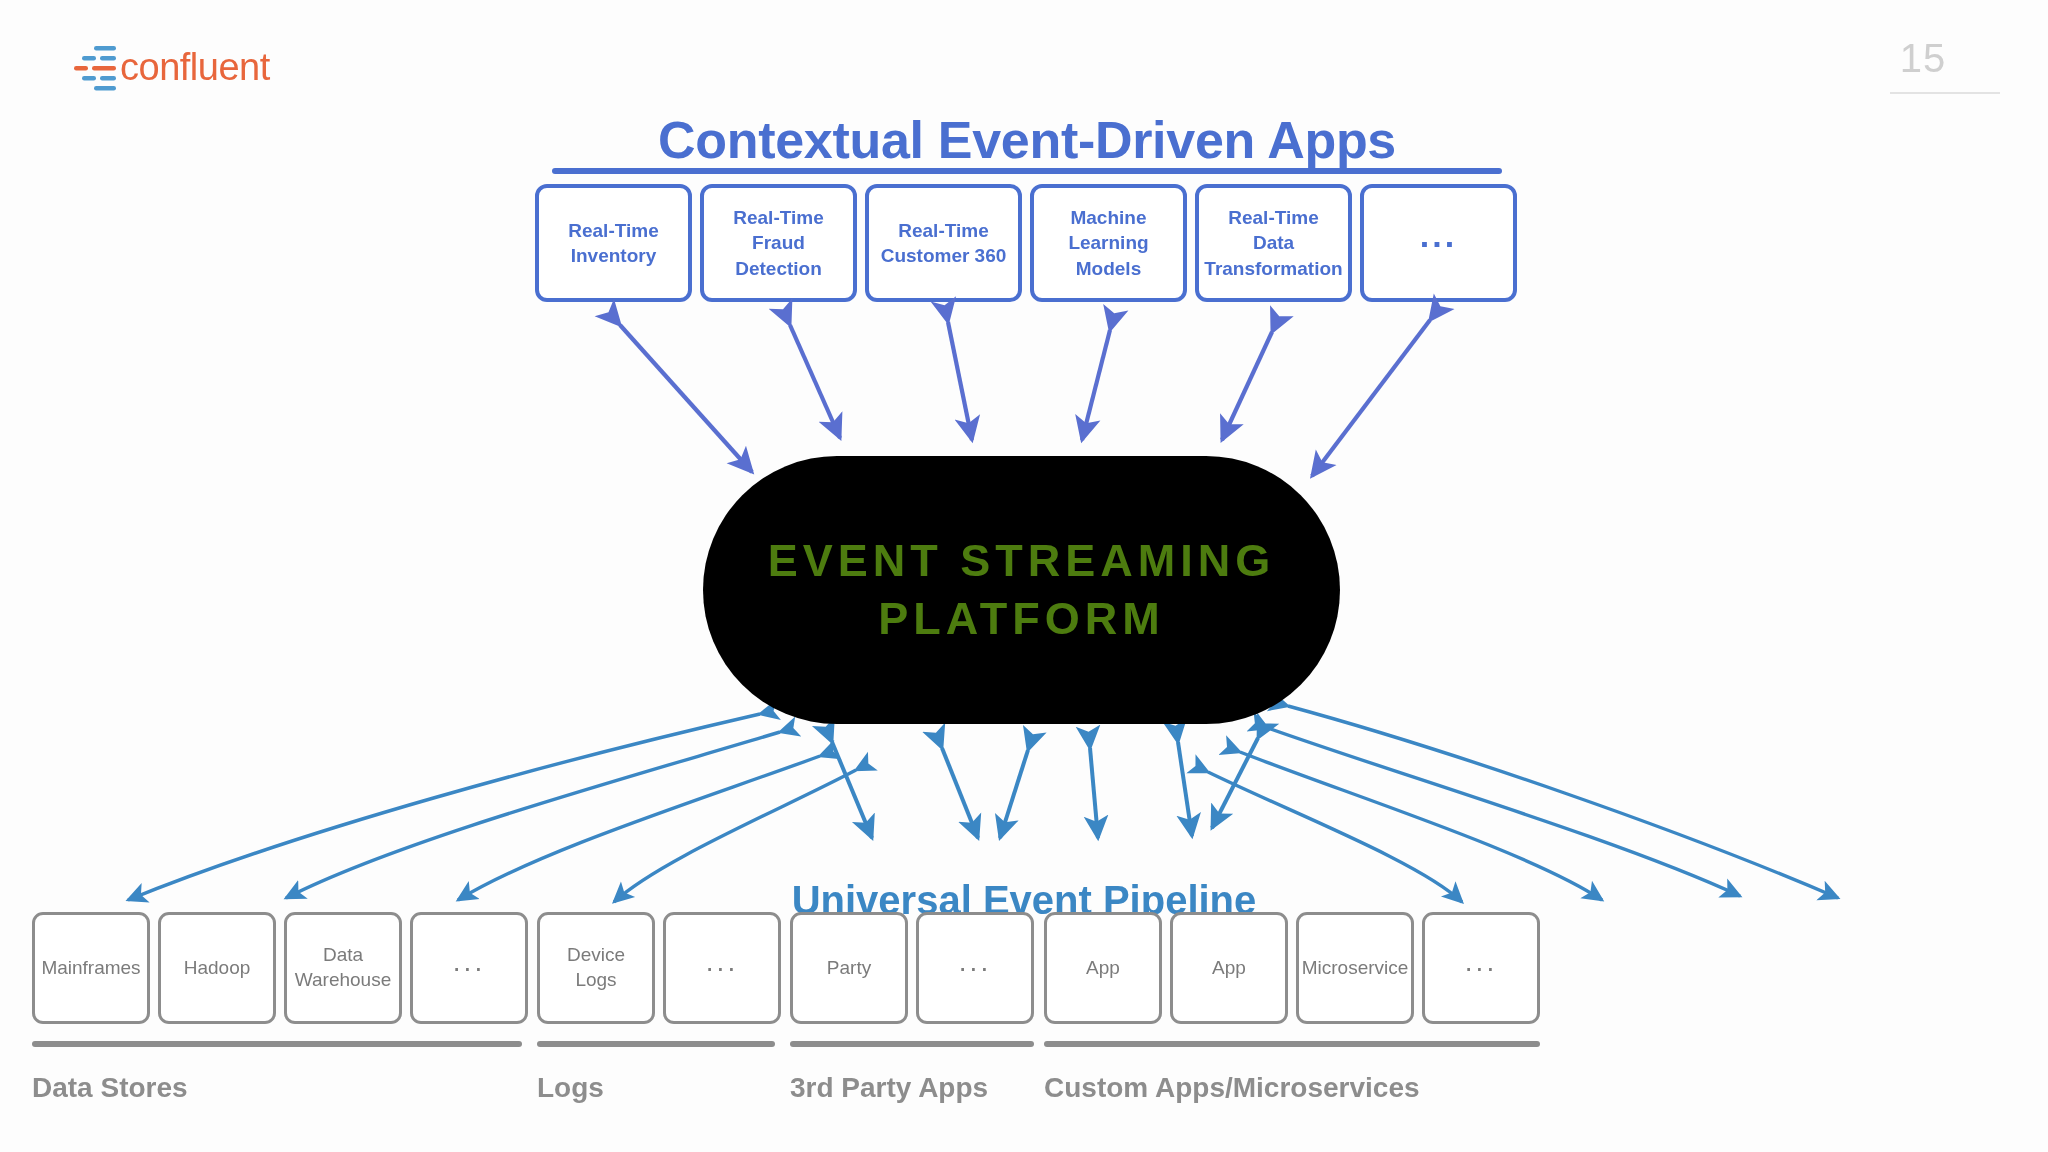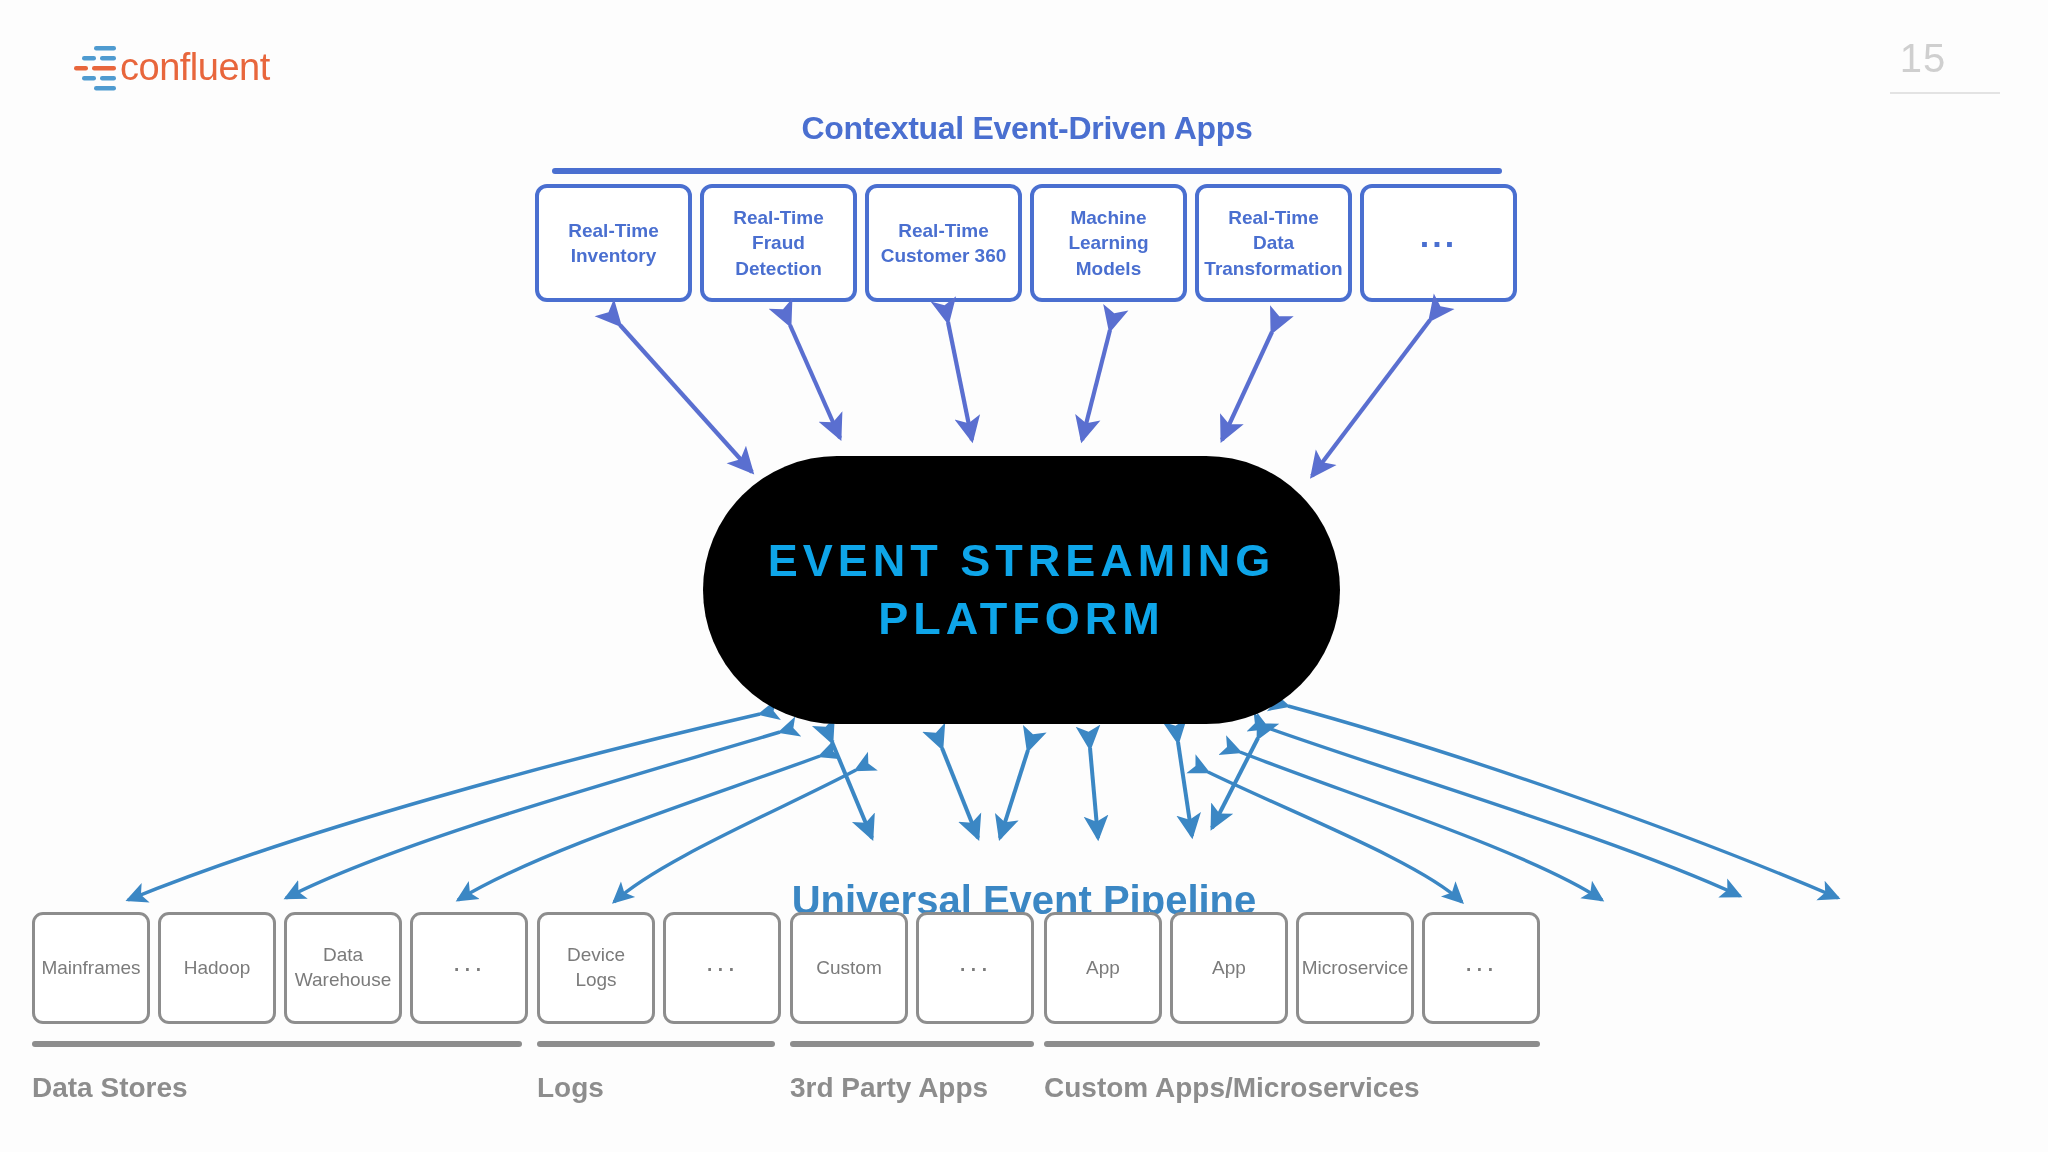--- a/index.html
+++ b/index.html
@@ -44,21 +44,21 @@
     background: #e3e3e3;
   }
 
   
   #top-section-title {
     position: absolute;
     left: 552px;
     top: 110px;
     width: 950px;
     text-align: center;
-    font-size: 32px;
+    font-size: 52px;
     font-weight: bold;
     color: #4a6fd0;
     letter-spacing: -0.3px;
     white-space: nowrap;
   }
   #top-section-rule {
     position: absolute;
     left: 552px;
     top: 168px;
     width: 950px;
@@ -106,21 +106,21 @@
     left: 703px;
     top: 456px;
     width: 637px;
     height: 268px;
     background: #000000;
     border-radius: 134px;
     display: flex;
     align-items: center;
     justify-content: center;
     text-align: center;
-    color: #0ea5e9;
+    color: #4d7c0f;
     font-size: 45px;
     font-weight: bold;
     letter-spacing: 5px;
     line-height: 1.28;
   }
 
   
   #pipeline-label {
     position: absolute;
     left: 524px;
@@ -279,21 +279,21 @@
 
 <div id="pipeline-label">Universal Event Pipeline</div>
 
 <div id="source-row">
     <div class="source-box" style="left: 32px; width: 118px;">Mainframes</div>
     <div class="source-box" style="left: 158px; width: 118px;">Hadoop</div>
     <div class="source-box" style="left: 284px; width: 118px;">Data<br>Warehouse</div>
     <div class="source-box dots" style="left: 410px; width: 118px;">...</div>
     <div class="source-box" style="left: 537px; width: 118px;">Device<br>Logs</div>
     <div class="source-box dots" style="left: 663px; width: 118px;">...</div>
-    <div class="source-box" style="left: 790px; width: 118px;">Custom</div>
+    <div class="source-box" style="left: 790px; width: 118px;">Party</div>
     <div class="source-box dots" style="left: 916px; width: 118px;">...</div>
     <div class="source-box" style="left: 1044px; width: 118px;">App</div>
     <div class="source-box" style="left: 1170px; width: 118px;">App</div>
     <div class="source-box" style="left: 1296px; width: 118px;">Microservice</div>
     <div class="source-box dots" style="left: 1422px; width: 118px;">...</div>
   </div>
 
 <div id="category-layer">
     <div class="category-rule" style="left: 32px; width: 490px;"></div>
     <div class="category-label" style="left: 32px; width: 490px;">Data Stores</div>

